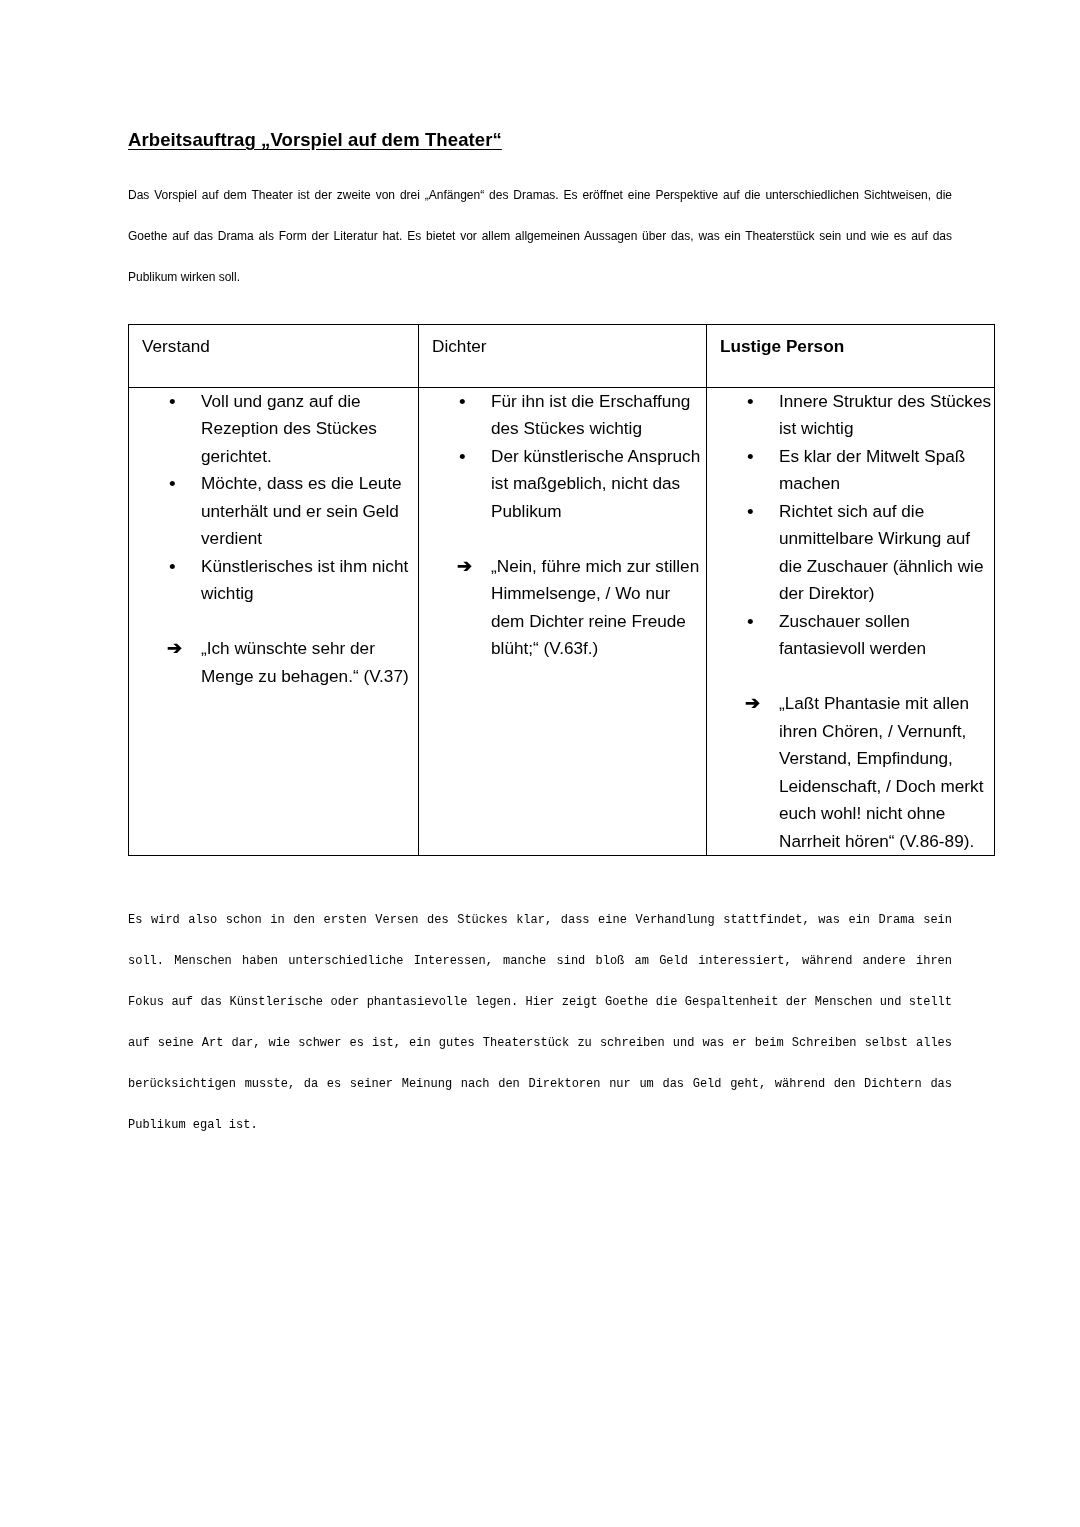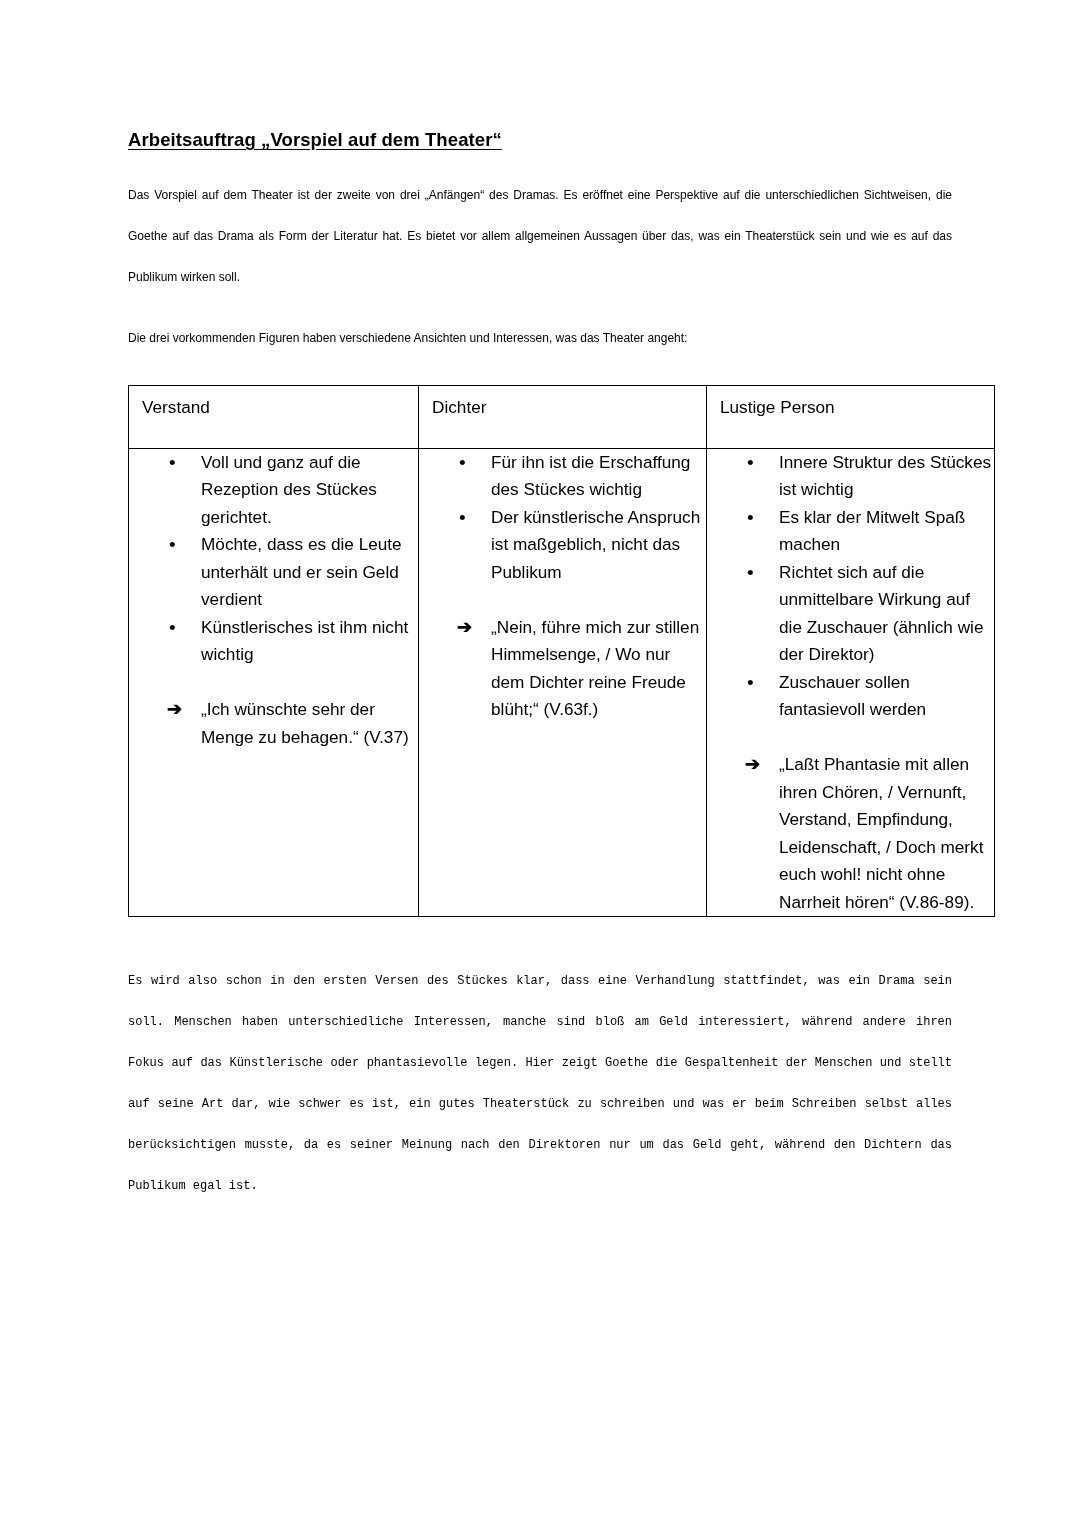--- a/index.html
+++ b/index.html
@@ -100,30 +100,29 @@
 </style>
 </head>
 <body>
 
 <div class="page">
 
   <h1 class="doc-title">Arbeitsauftrag „Vorspiel auf dem Theater“</h1>
 
   <p class="body-par">Das Vorspiel auf dem Theater ist der zweite von drei „Anfängen“ des Dramas. Es eröffnet eine Perspektive auf die unterschiedlichen Sichtweisen, die Goethe auf das Drama als Form der Literatur hat. Es bietet vor allem allgemeinen Aussagen über das, was ein Theaterstück sein und wie es auf das Publikum wirken soll.</p>
 
-  <p class="body-par">Die drei vorkommenden Figuren haben verschiedene Ansichten und Interessen, was das Theater angeht:</p>
 
   <div class="spacer-before-table"></div>
 
   <table class="figures">
     <thead>
       <tr>
         <th class="head-cell" style="width:276px;">Verstand</th>
         <th class="head-cell" style="width:274px;">Dichter</th>
-        <th class="head-cell" style="width:274px;">Lustige Person</th>
+        <th class="head-cell" style="width:274px;font-weight:bold;">Lustige Person</th>
       </tr>
     </thead>
     <tbody>
       <tr>
 
         <td class="col-cell">
           <ul class="pts">
             <li class="bullet">
               <span class="marker">•</span>
               <span>Voll und ganz auf die Rezeption des Stückes gerichtet.</span>

